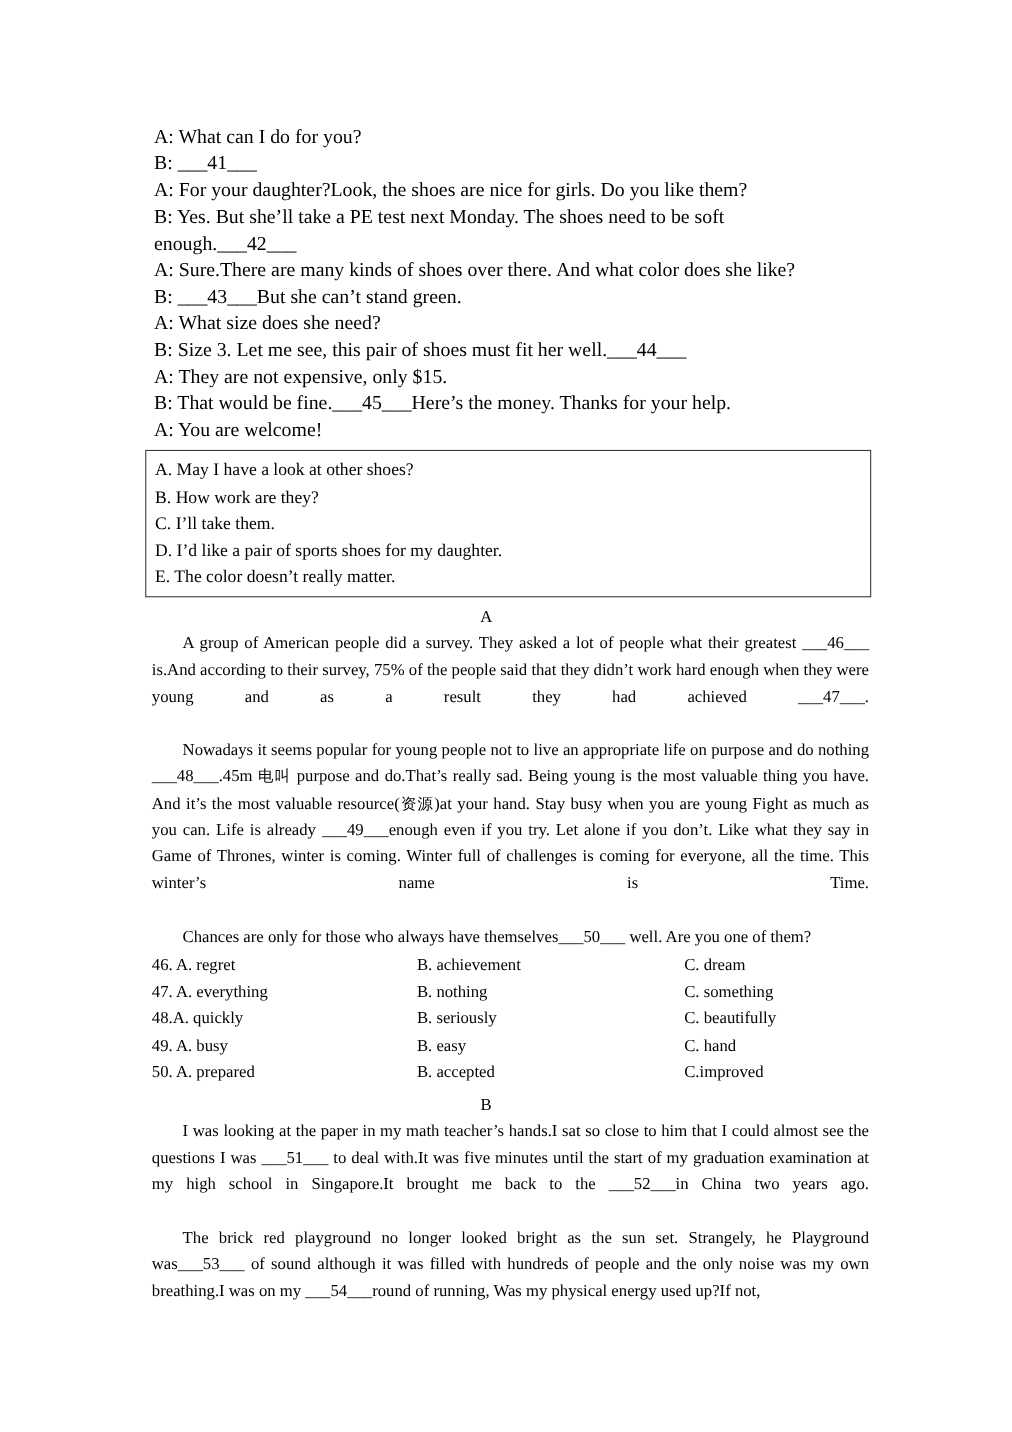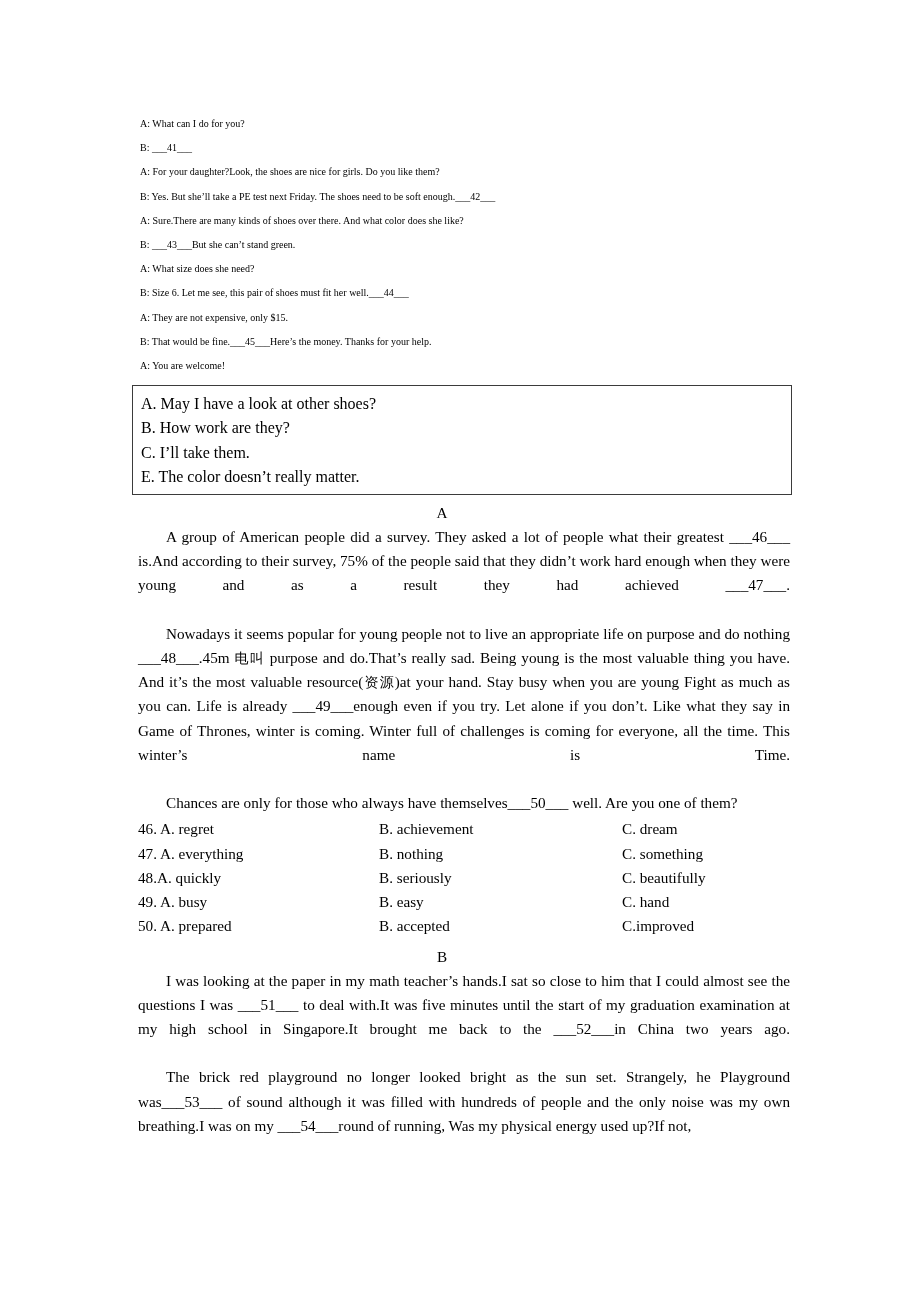--- a/index.html
+++ b/index.html
@@ -28,21 +28,21 @@
     left: 138px;
     top: 112px;
     width: 652px;
   }
 
   
   .dialogue {
     margin: 0;
   }
   .dlg-line {
-    font-size: 10px;
+    font-size: 18px;
     line-height: 24.2px;
     white-space: pre-wrap;
     padding-left: 2px;
   }
 
   
   .options-box {
     margin-top: 7px;
     margin-left: -6px;
     width: 650px;
@@ -118,34 +118,35 @@
 </head>
 <body>
 
 <div class="page">
   <div class="content">
 
     <div class="dialogue">
       <div class="dlg-line">A: What can I do for you?</div>
       <div class="dlg-line">B: ___41___</div>
       <div class="dlg-line">A: For your daughter?Look, the shoes are nice for girls. Do you like them?</div>
-      <div class="dlg-line">B: Yes. But she’ll take a PE test next Friday. The shoes need to be soft enough.___42___</div>
+      <div class="dlg-line">B: Yes. But she’ll take a PE test next Monday. The shoes need to be soft enough.___42___</div>
       <div class="dlg-line">A: Sure.There are many kinds of shoes over there. And what color does she like?</div>
       <div class="dlg-line">B: ___43___But she can’t stand green.</div>
       <div class="dlg-line">A: What size does she need?</div>
-      <div class="dlg-line">B: Size 6. Let me see, this pair of shoes must fit her well.___44___</div>
+      <div class="dlg-line">B: Size 3. Let me see, this pair of shoes must fit her well.___44___</div>
       <div class="dlg-line">A: They are not expensive, only $15.</div>
       <div class="dlg-line">B: That would be fine.___45___Here’s the money. Thanks for your help.</div>
       <div class="dlg-line">A: You are welcome!</div>
     </div>
 
     <div class="options-box">
       <div class="opt-line">A. May I have a look at other shoes?</div>
       <div class="opt-line">B. How work are they?</div>
       <div class="opt-line">C. I’ll take them.</div>
+      <div class="opt-line">D. I’d like a pair of sports shoes for my daughter.</div>
       <div class="opt-line">E. The color doesn’t really matter.</div>
     </div>
 
 
     <div class="passage-head">A</div>
 
     <p class="para">A group of American people did a survey. They asked a lot of people what their greatest ___46___ is.And according to their survey, 75% of the people said that they didn’t work hard enough when they were young and as a result they had achieved ___47___.</p>
 
     <p class="para"><span>Nowadays it seems popular for young people not to live an appropriate life on purpose and do nothing ___48___.45m </span><span class="cn-inline">电叫</span><span> purpose and do.That’s really sad. Being young is the most valuable thing you have. And it’s the most valuable resource(</span><span class="cn-inline">资源</span><span>)at your hand. Stay busy when you are young Fight as much as you can. Life is already ___49___enough even if you try. Let alone if you don’t. Like what they say in Game of Thrones, winter is coming. Winter full of challenges is coming for everyone, all the time. This winter’s name is Time.</span></p>
 

